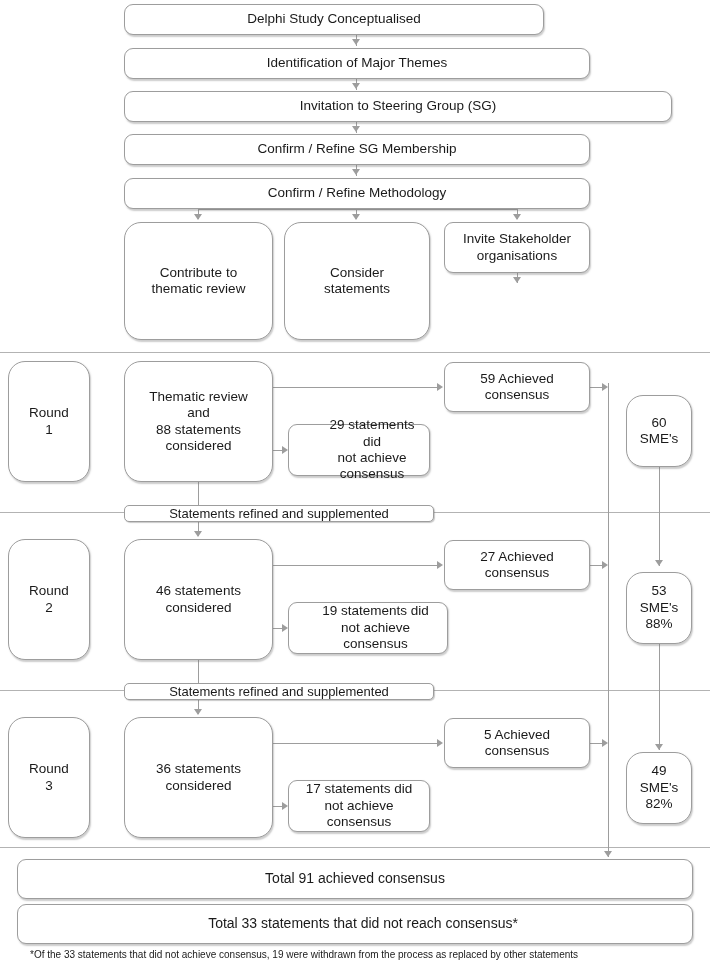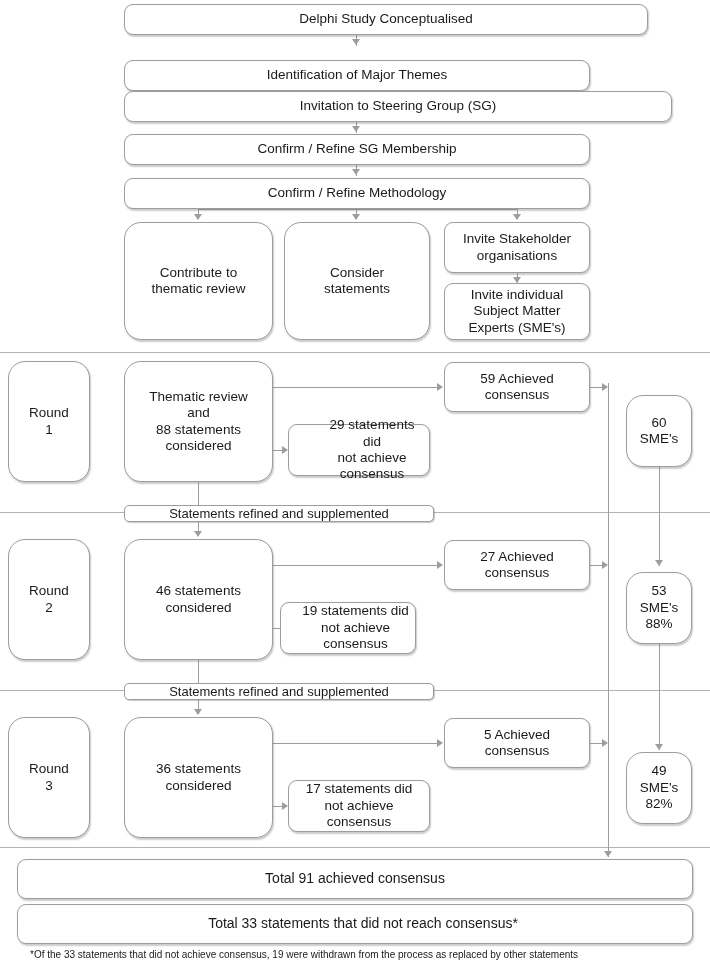--- a/index.html
+++ b/index.html
@@ -85,27 +85,27 @@
     line-height: 1.45;
     color: #1a1a1a;
     z-index: 3;
   }
 </style>
 </head>
 <body>
 
 <div id="canvas">
 
-  <div class="box" style="left:124px; top:4px; width:524px; height:31px;">
+  <div class="box" style="left:124px; top:4px; width:420px; height:31px;">
     <span>Delphi Study Conceptualised</span>
   </div>
   <div class="vline" style="left:356px; top:35px; height:11px;"></div>
   <div class="arrow-d" style="left:352px; top:39px;"></div>
 
-  <div class="box" style="left:124px; top:48px; width:466px; height:31px;margin-top:12px;">
+  <div class="box" style="left:124px; top:48px; width:466px; height:31px;">
     <span>Identification of Major Themes</span>
   </div>
   <div class="vline" style="left:356px; top:79px; height:11px;"></div>
   <div class="arrow-d" style="left:352px; top:83px;"></div>
 
   <div class="box" style="left:124px; top:91px; width:548px; height:31px;">
     <span>Invitation to Steering Group (SG)</span>
   </div>
   <div class="vline" style="left:356px; top:122px; height:11px;"></div>
   <div class="arrow-d" style="left:352px; top:126px;"></div>
@@ -144,27 +144,20 @@
 
   <div class="box big" style="left:284px; top:222px; width:146px; height:118px;">
     <span class="lines">
       <span>Consider</span>
       <span>statements</span>
     </span>
   </div>
   <div class="vline" style="left:517px; top:273px; height:10px;"></div>
   <div class="arrow-d" style="left:513px; top:277px;"></div>
 
-  <div class="box" style="left:444px; top:283px; width:146px; height:57px;">
-    <span class="lines">
-      <span>Invite individual</span>
-      <span>Subject Matter</span>
-      <span>Experts (SME's)</span>
-    </span>
-  </div>
 
   <div class="rule" style="top:352px;"></div>
   <div class="rule" style="top:512px;"></div>
   <div class="rule" style="top:690px;"></div>
   <div class="rule" style="top:847px;"></div>
 
   <div class="box big" style="left:8px; top:361px; width:82px; height:121px;">
     <span class="lines">
       <span>Round</span>
       <span>1</span>
@@ -239,21 +232,21 @@
   <div class="arrow-r" style="left:437px; top:561px;"></div>
   <div class="box" style="left:444px; top:540px; width:146px; height:50px;">
     <span class="lines">
       <span>27 Achieved</span>
       <span>consensus</span>
     </span>
   </div>
 
   <div class="hline" style="left:273px; top:628px; width:10px;"></div>
   <div class="arrow-r" style="left:282px; top:624px;"></div>
-  <div class="box" style="left:280px; top:602px; width:136px; height:52px;padding-left:21px;">
+  <div class="box" style="left:288px; top:602px; width:160px; height:52px;padding-left:21px;">
     <span class="lines">
       <span>19 statements did</span>
       <span>not achieve</span>
       <span>consensus</span>
     </span>
   </div>
 
   <div class="box big" style="left:626px; top:572px; width:66px; height:72px;">
     <span class="lines">
       <span>53</span>

